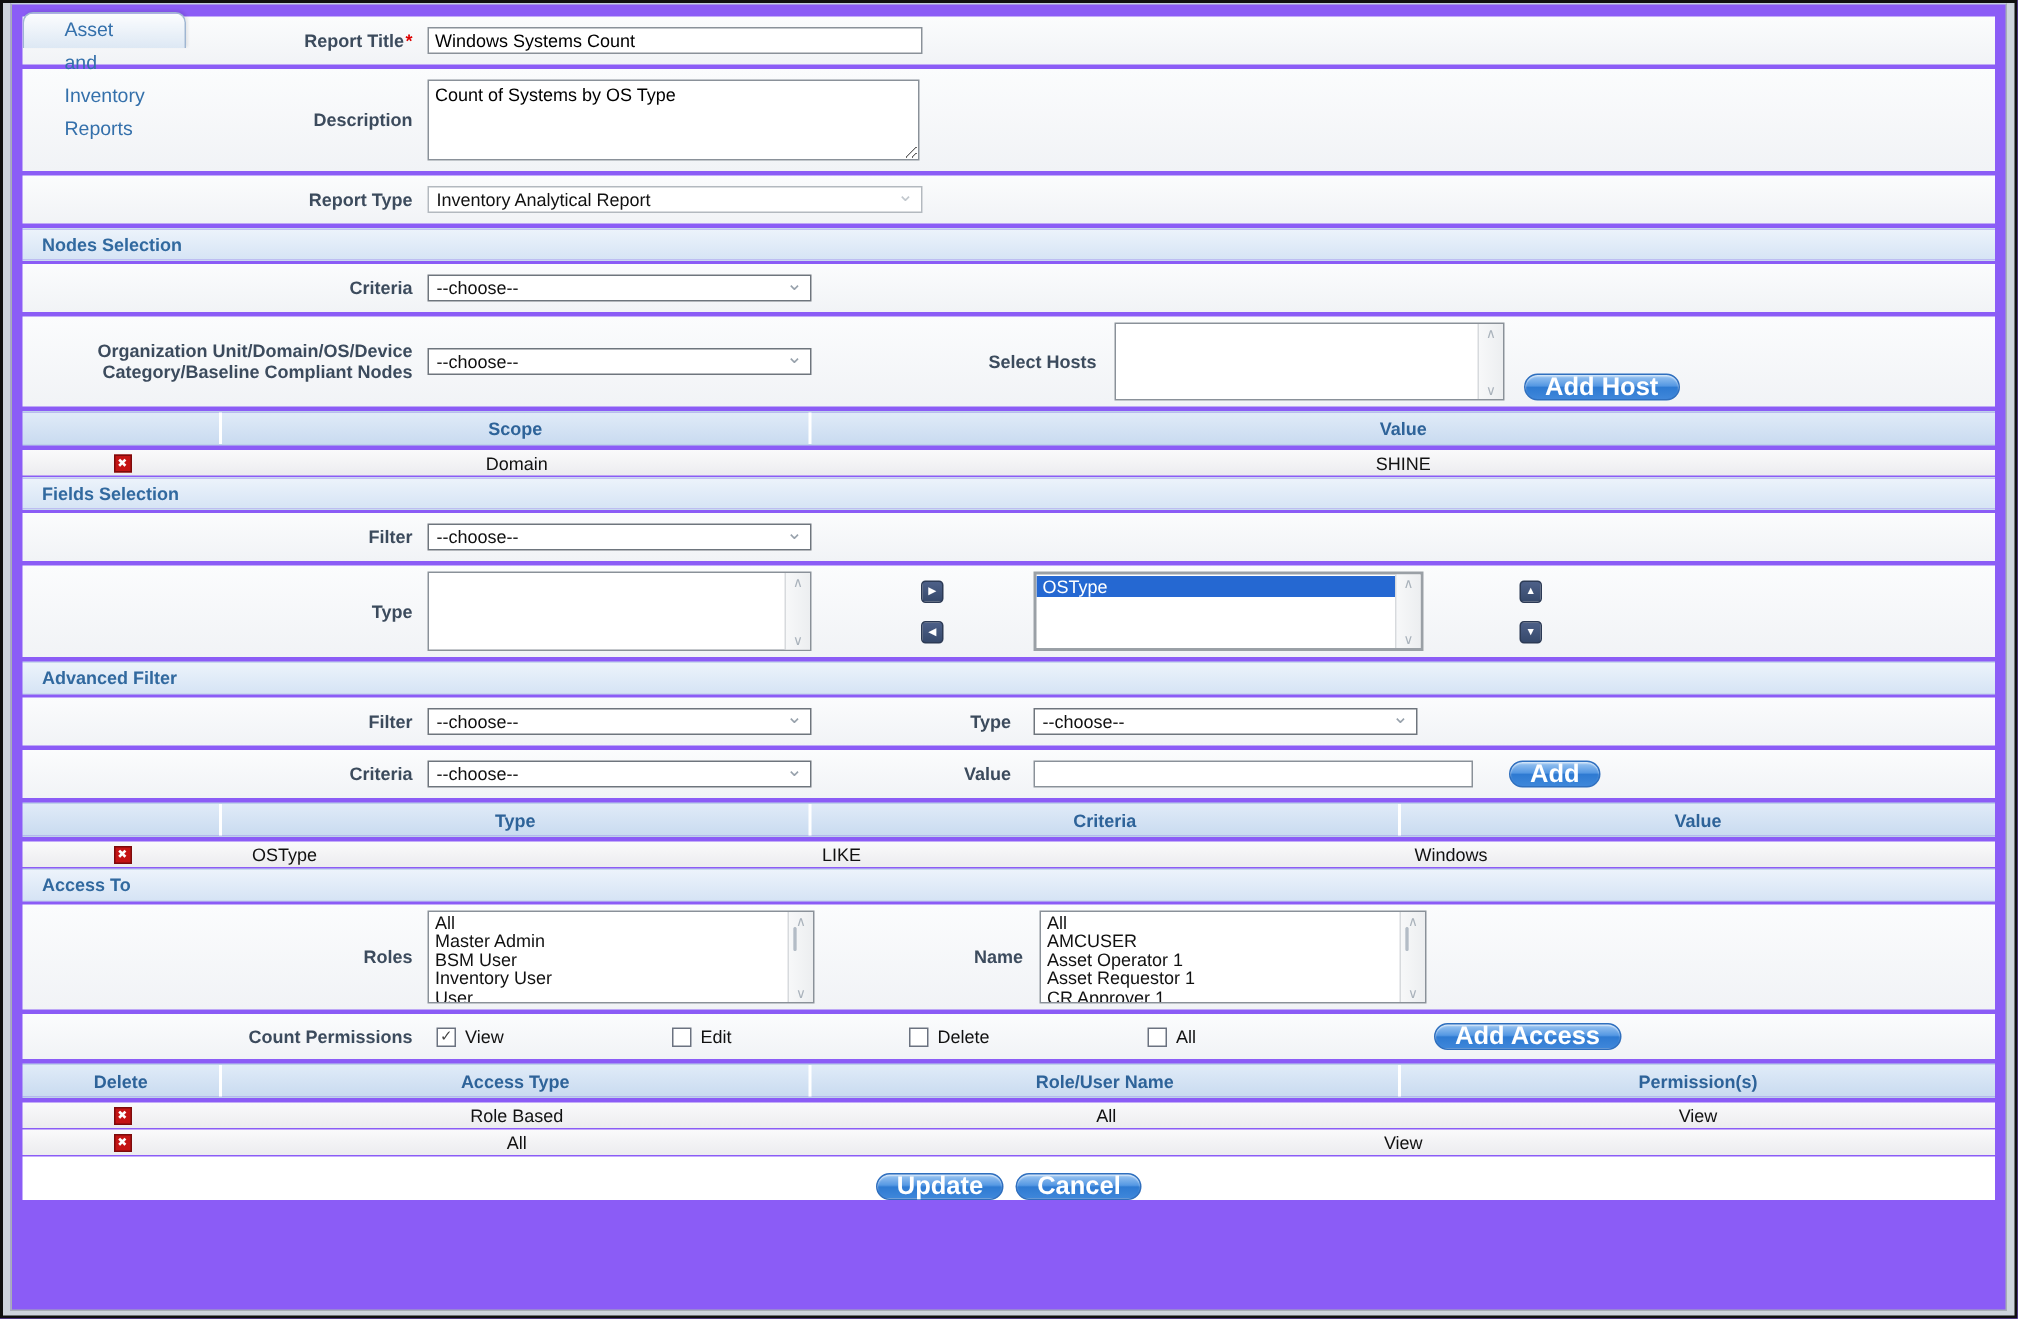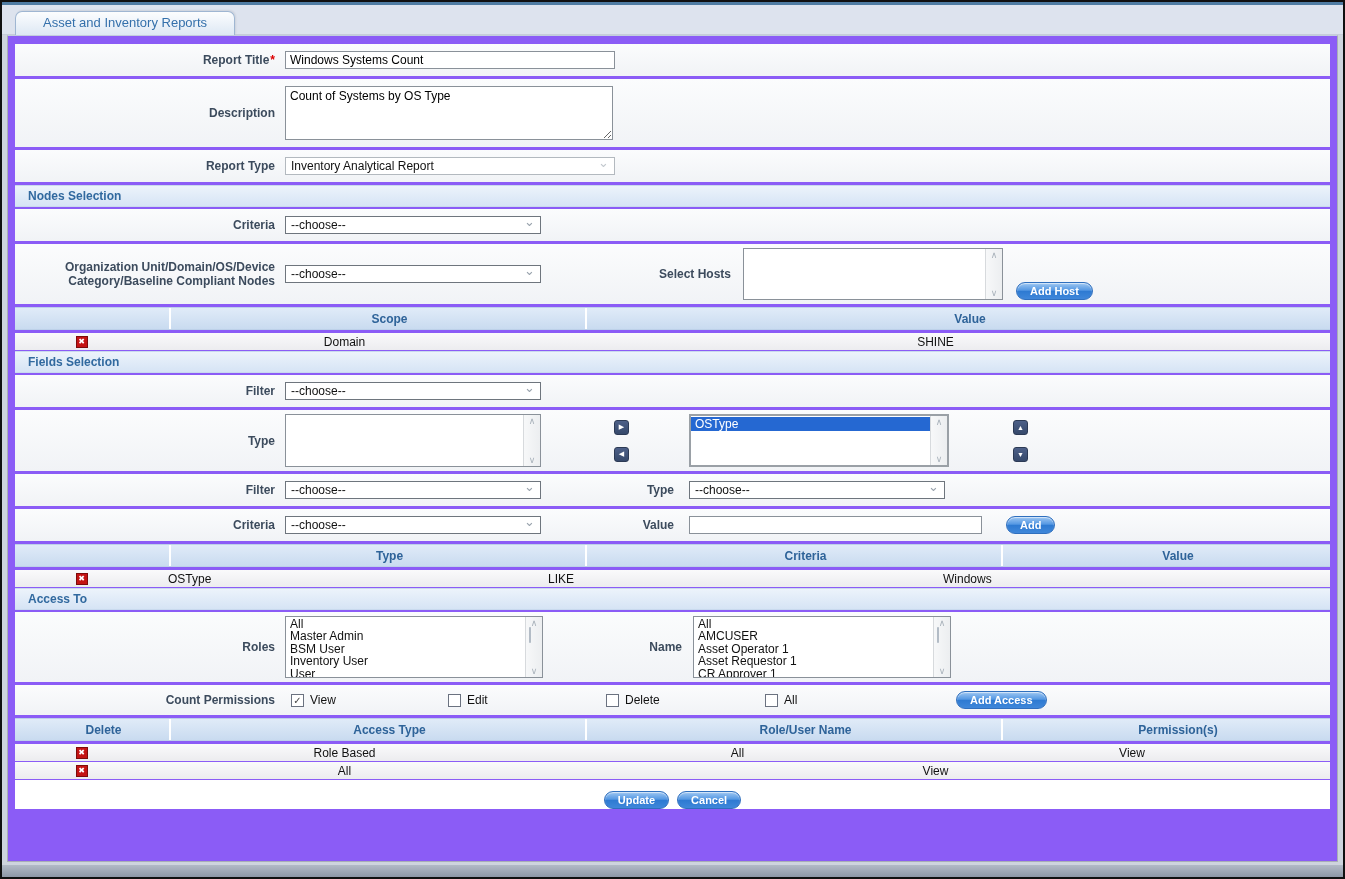--- a/index.html
+++ b/index.html
@@ -5,21 +5,21 @@
   * { box-sizing: border-box; }
   html,body { margin:0; padding:0; }
   body {
     width:1345px; height:879px;
     background:#101010;
     font-family:"Liberation Sans", sans-serif;
     font-size:12px; color:#111;
     position:relative;
   }
   .screen { position:absolute; inset:0; padding:2px; }
-  .frame { width:100%; height:100%; display:flex; flex-direction:column; }
+  .frame { width:100%; height:100%; display:flex; flex-direction:row; }
   .top-line { height:3px; background:#4f7ca3; }
   .top-band { height:30px; background:#dde3ee; position:relative; border-bottom:1px solid #c6cdd9; }
   .tab {
     position:absolute; left:13px; bottom:-1px; z-index:3;
     height:24px; line-height:22px; padding:0 27px;
     background:linear-gradient(#fcfdfe,#dde8f4);
     border:1px solid #9fb6d2; border-bottom:none;
     border-radius:7px 7px 0 0;
     color:#3470ab; font-size:13px; cursor:pointer;
     box-shadow:1px -1px 2px rgba(0,0,0,.08);
@@ -64,42 +64,42 @@
   .lb-item.tall { line-height:14px; }
   .lb-item.selected { background:#2568d2; color:#fff; }
   .sb { width:17px; border-left:1px solid #d7dadd; background:linear-gradient(90deg,#f7f8f9,#eceef0); display:flex; flex-direction:column; align-items:center; justify-content:space-between; padding:1px 0; cursor:pointer; }
   .sb .arr { color:#a9b2bb; font-size:9px; line-height:10px; }
   .sb-track { flex:1; width:11px; }
   .sb-thumb { width:11px; height:22px; background:#c9d0d8; border:1px solid #b3bcc6; border-radius:2px; margin-top:2px; }
 
   .pill {
     display:inline-flex; align-items:center; justify-content:center;
     height:18px; padding:0 13px; border-radius:10px;
-    border:1px solid #2f6fbe; color:#fff; font-size:11px; font-weight:bold;
+    border:1px solid #2f6fbe; color:#fff; font-size:17px; font-weight:bold;
     background:linear-gradient(180deg,#9ec7f2 0%,#5598e3 45%,#2e7ad2 52%,#3f87da 100%);
     box-shadow:inset 0 1px 1px rgba(255,255,255,.6);
     cursor:pointer; white-space:nowrap; flex-shrink:0;
   }
 
   .mv {
     width:15px; height:15px; background:linear-gradient(#4d6088,#36496b);
     border:1px solid #2c3a55; border-radius:3px;
     color:#fff; font-size:7px; display:flex; align-items:center; justify-content:center;
     cursor:pointer;
   }
   .mv-stack { display:flex; flex-direction:column; gap:12px; flex-shrink:0; }
 
   .cb { width:13px; height:13px; background:#fff; border:1px solid #6b7280; display:inline-flex; align-items:center; justify-content:center; font-size:10px; color:#444; cursor:pointer; flex-shrink:0; }
   .cb .mark { display:none; }
   .cb.checked .mark { display:inline; }
   .perm-item { display:flex; align-items:center; gap:6px; }
 
   
   .tbl-head { display:flex; height:23px; background:linear-gradient(#e0ebf8,#c9dbf0); border-top:1px solid #bdd1e9; border-bottom:1px solid #bdd1e9; margin:2px 0 3px 0; }
-  .th { display:flex; align-items:center; justify-content:center; color:#2e6399; font-weight:bold; border-right:2px solid #fff;margin-left:23px; }
+  .th { display:flex; align-items:center; justify-content:center; color:#2e6399; font-weight:bold; border-right:2px solid #fff; }
   .th:last-child { border-right:none; }
   .tbl-row { display:flex; height:17px; background:linear-gradient(#fafafb,#ececef); margin-bottom:1px; }
   .td { display:flex; align-items:center; justify-content:center; color:#111; }
   .td.left { justify-content:flex-start; }
   .c-del { width:133px; flex-shrink:0; }
   .c-a { width:393px; flex-shrink:0; }
   .c-b { width:393px; flex-shrink:0; }
   .c-rest { flex:1; }
 
   .del { width:12px; height:12px; background:#c41414; border:1px solid #7d0b0b; color:#fff; font-size:8px; line-height:10px; text-align:center; cursor:pointer; }
@@ -224,20 +224,21 @@
       <div class="mv-stack" style="margin-left:64px">
         <div class="mv">
                 <span>▲</span>
               </div>
         <div class="mv">
                 <span>▼</span>
               </div>
       </div>
     </div>
 
+    <div class="sec">Advanced Filter</div>
 
     <div class="row">
       <div class="lbl">Filter</div>
       <div class="sel ml10" style="width:256px">
         <span>--choose--</span>
         <span class="chev">⌄</span>
       </div>
       <div class="lbl" style="width:133px">Type</div>
       <div class="sel" style="width:256px; margin-left:15px">
         <span>--choose--</span>

